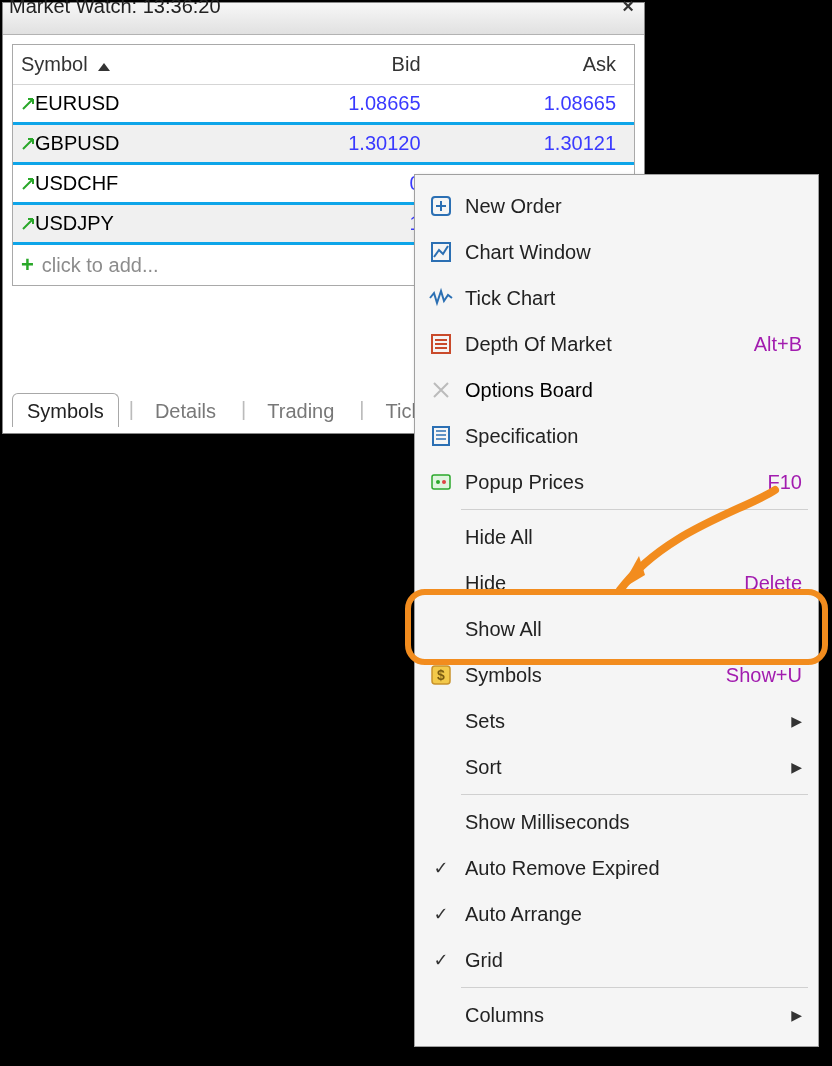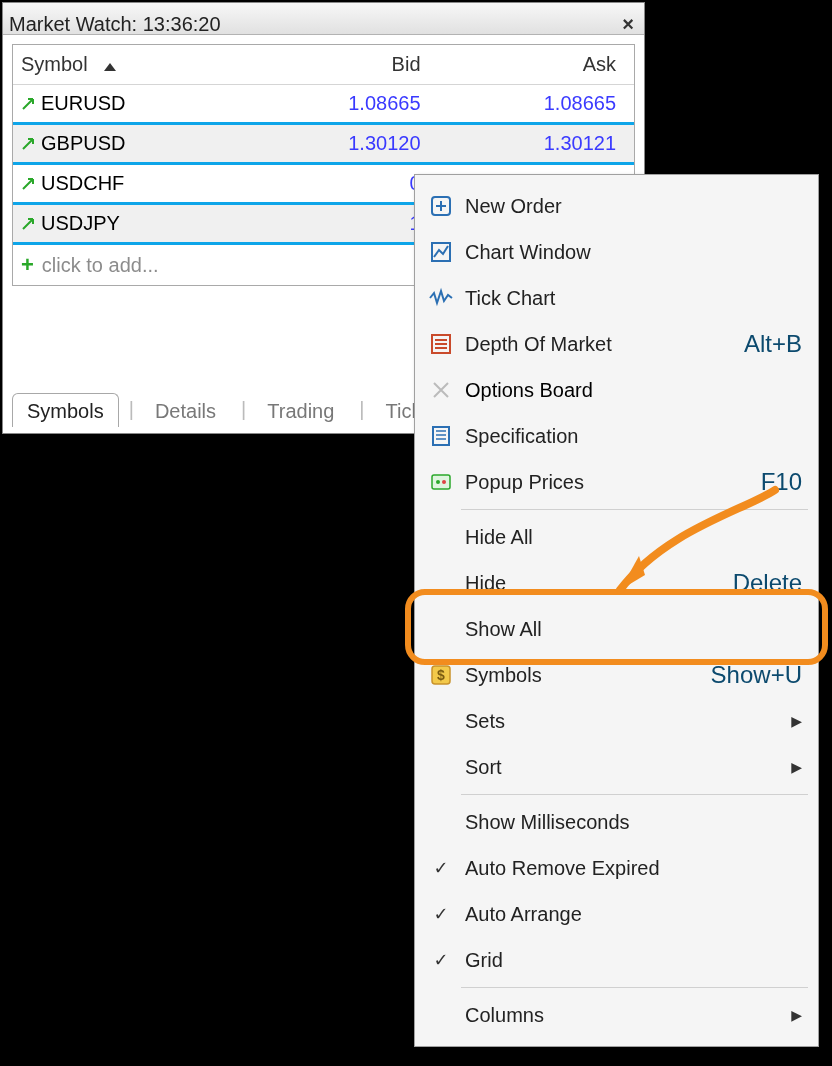--- a/index.html
+++ b/index.html
@@ -18,32 +18,32 @@
   }
   *{box-sizing:border-box;font-family:"Tahoma","Segoe UI",sans-serif;}
   body{margin:0;width:832px;height:1066px;background:#000;position:relative;}
 
   
   .panel{
     position:absolute;left:2px;top:2px;width:643px;height:432px;background:#fff;
     border:1px solid #888;
   }
   .titlebar{
-    height:32px;line-height:32px;display:flex;justify-content:space-between;align-items:flex-start;
+    height:32px;line-height:32px;display:flex;justify-content:space-between;align-items:flex-end;
     background:linear-gradient(to bottom,var(--header-bg1),var(--header-bg2));
-    border-bottom:1px solid #b3b3b3;padding:5px 6px;color:#222;font-size:20px;
+    border-bottom:1px solid #b3b3b3;padding:12px 6px;color:#222;font-size:20px;
   }
   .close{font-size:20px;font-weight:bold;cursor:default;padding:0 4px;color:#333;}
   .table{
     position:absolute;left:9px;top:41px;right:9px;border:1px solid #a9a9a9;
     background:#fff;
   }
   .thead,.trow{display:flex;height:40px;align-items:center;font-size:20px;}
   .thead{background:#fff;color:#333;border-bottom:1px solid #d5d5d5;}
-  .col-symbol{flex:0 0 230px;padding-left:8px;display:flex;align-items:center;gap:6px;}
+  .col-symbol{flex:0 0 230px;padding-left:8px;display:flex;align-items:center;gap:0;}
   .col-bid,.col-ask{flex:1;text-align:right;padding-right:18px;}
   .sort{display:inline-block;margin-left:10px;}
   .trow{border-bottom:3px solid #0ea5e9;}
   .trow.alt{background:#f0f0f0;}
   .arrow-up{display:inline-block;width:14px;height:14px;}
   .arrow-up svg{display:block;}
   .price{color:var(--price);}
   .addrow{display:flex;height:40px;align-items:center;color:#8c8c8c;font-size:20px;padding-left:8px;gap:8px;}
   .addrow .plus{color:var(--green);font-size:22px;font-weight:bold;}
 
@@ -61,21 +61,21 @@
   .menu{
     position:absolute;left:414px;top:174px;width:405px;background:var(--menu-bg);
     border:1px solid var(--menu-border);box-shadow:2px 2px 4px rgba(0,0,0,0.3);
     padding:8px 2px;font-size:20px;color:#222;
   }
   .mi{
     display:flex;align-items:center;height:46px;padding-right:14px;
   }
   .mi .ico{flex:0 0 48px;display:flex;align-items:center;justify-content:center;}
   .mi .lbl{flex:1;}
-  .mi .sc{color:#0c4a6e;font-size:24px;}
+  .mi .sc{color:#a21caf;font-size:20px;}
   .mi .sub{flex:0 0 18px;text-align:right;}
   .mi.disabled{color:#000000;}
   .msep{height:1px;background:var(--menu-sep);margin:4px 8px 4px 44px;}
   .chk{font-size:18px;color:#333;}
   .submark{font-size:14px;color:#333;}
 
   .highlight-box{
     position:absolute;left:405px;top:589px;width:423px;height:76px;
     border:6px solid var(--highlight);border-radius:20px;pointer-events:none;
   }

